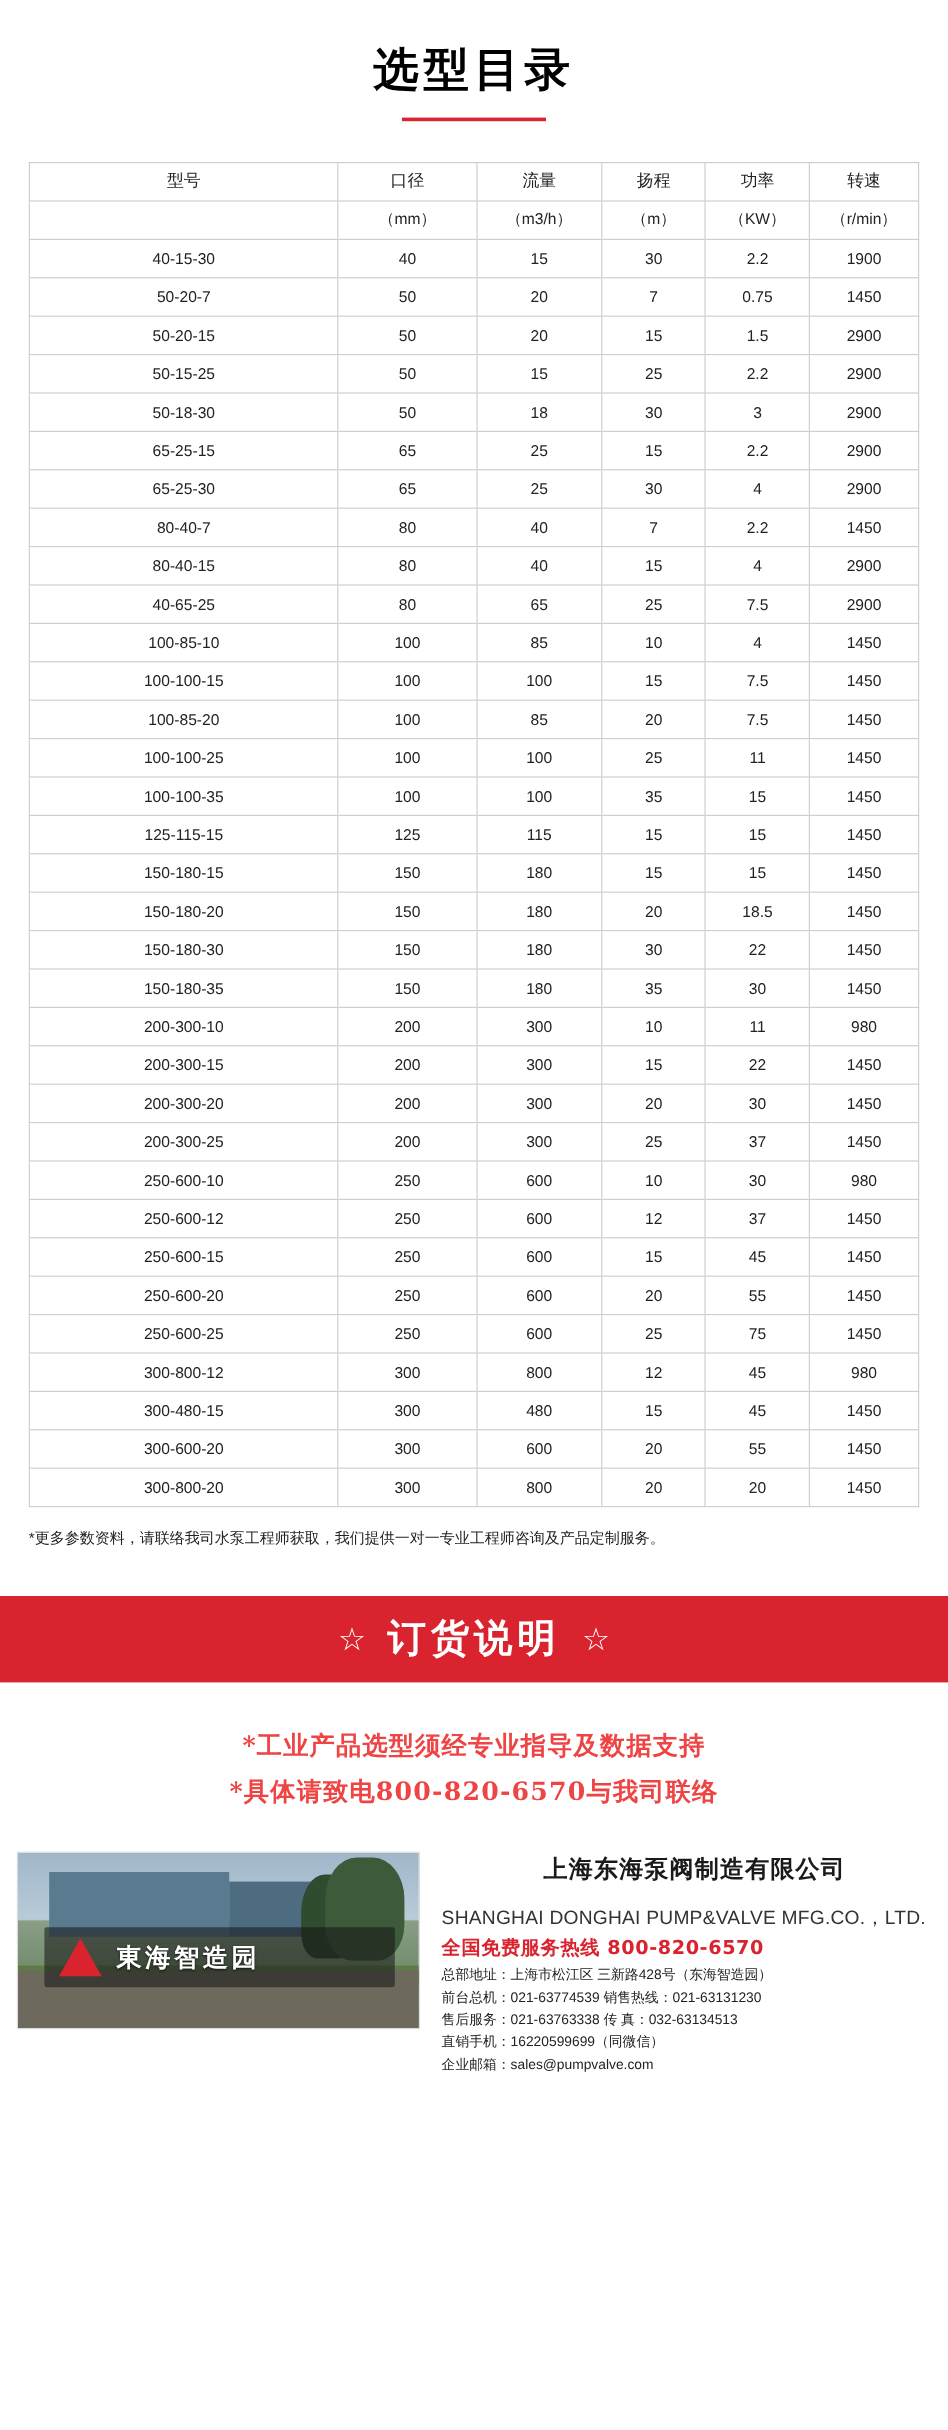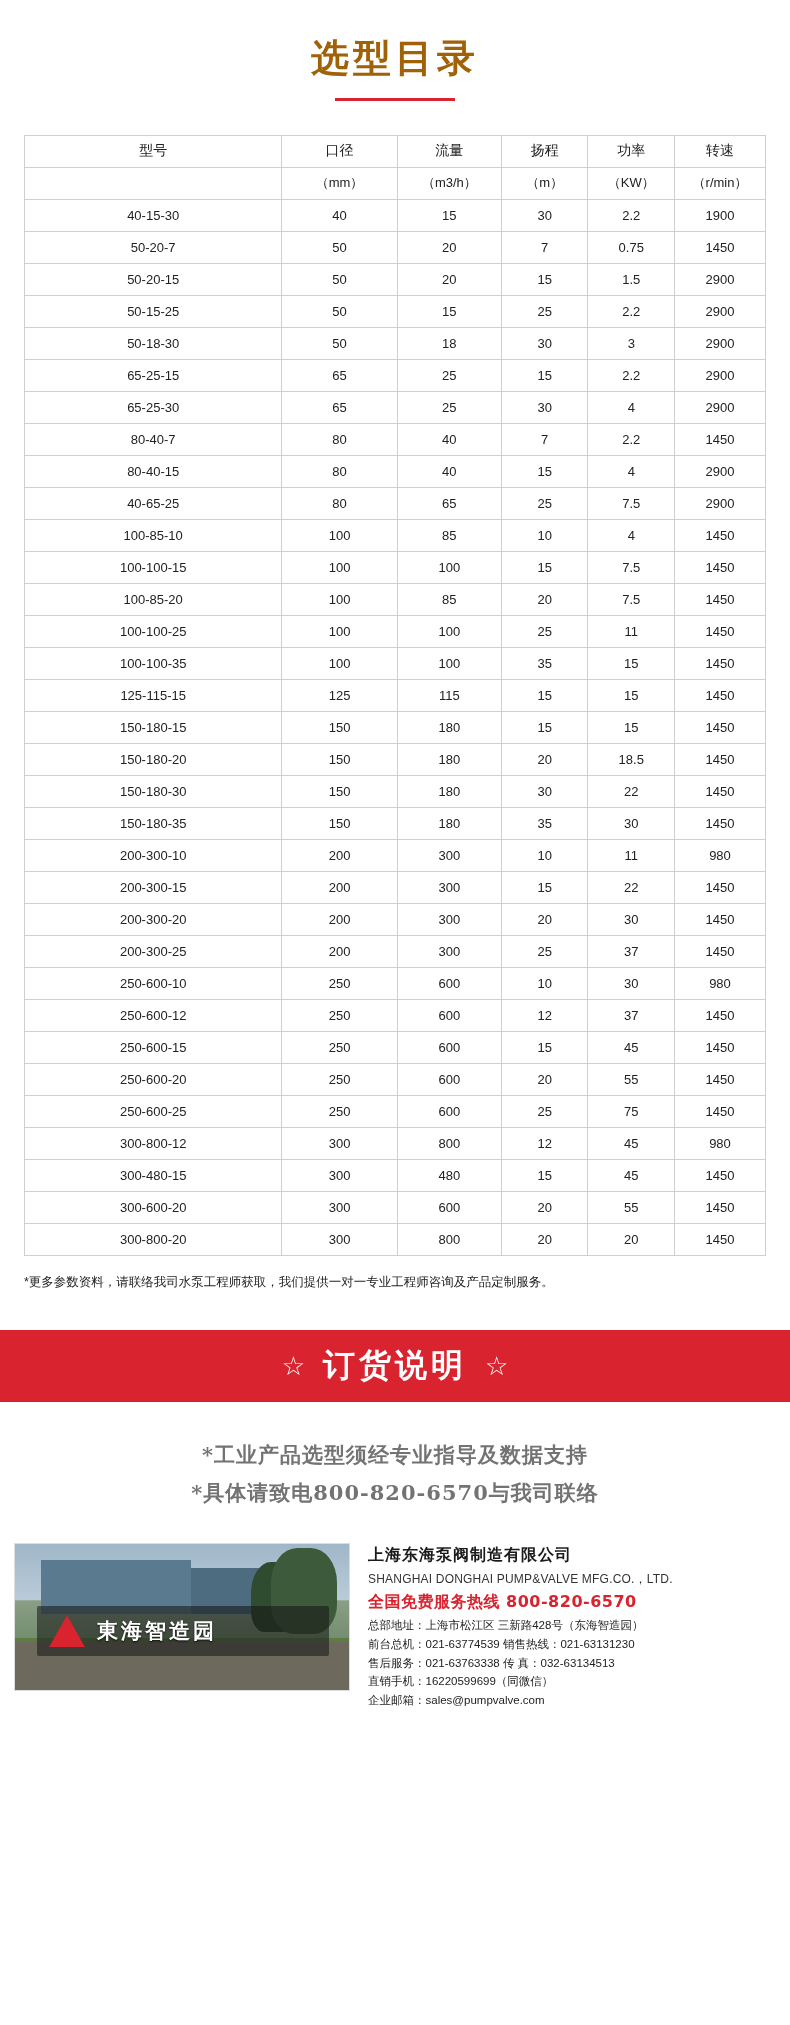--- a/index.html
+++ b/index.html
@@ -22,21 +22,21 @@
   
   .title-block {
     padding-top: 36px;
     text-align: center;
   }
   .main-title {
     font-family: "DejaVu Sans", sans-serif;
     font-size: 38px;
     font-weight: bold;
     letter-spacing: 4px;
-    color: #a16207;
+    color: #000000;
     line-height: 1.2;
   }
   .title-rule {
     width: 120px;
     height: 3px;
     background: #d9232e;
     margin: 16px auto 0 auto;
   }
 
   
@@ -104,21 +104,21 @@
     font-family: "DejaVu Sans", sans-serif;
     font-size: 32px;
     font-weight: bold;
     letter-spacing: 4px;
   }
 
   
   .order-notes {
     margin-top: 34px;
     text-align: center;
-    color: #737373;
+    color: #ef4444;
     font-family: "DejaVu Serif", serif;
     font-weight: bold;
   }
   .order-notes .line {
     font-size: 21px;
     line-height: 1.85;
     letter-spacing: 1px;
   }
 
   
@@ -183,31 +183,32 @@
     text-shadow: 0 1px 2px rgba(0,0,0,.8);
   }
 
   .footer-info {
     flex: 1;
     padding-left: 18px;
     padding-top: 2px;
   }
   .company-cn {
     font-family: "DejaVu Sans", sans-serif;
-    font-size: 16px;
+    font-size: 20px;
     font-weight: bold;
     color: #1a1a1a;
     letter-spacing: 1px;
     line-height: 1.25;
+    text-align: center;
   }
   .company-en {
-    font-size: 12px;
+    font-size: 16px;
     color: #333;
     letter-spacing: .2px;
-    margin-top: 6px;
+    margin-top: 18px;
     margin-bottom: 4px;
   }
   .hotline {
     color: #d9232e;
     font-weight: bold;
     font-size: 16px;
     font-family: "DejaVu Sans", sans-serif;
     margin-bottom: 3px;
     letter-spacing: .5px;
   }

